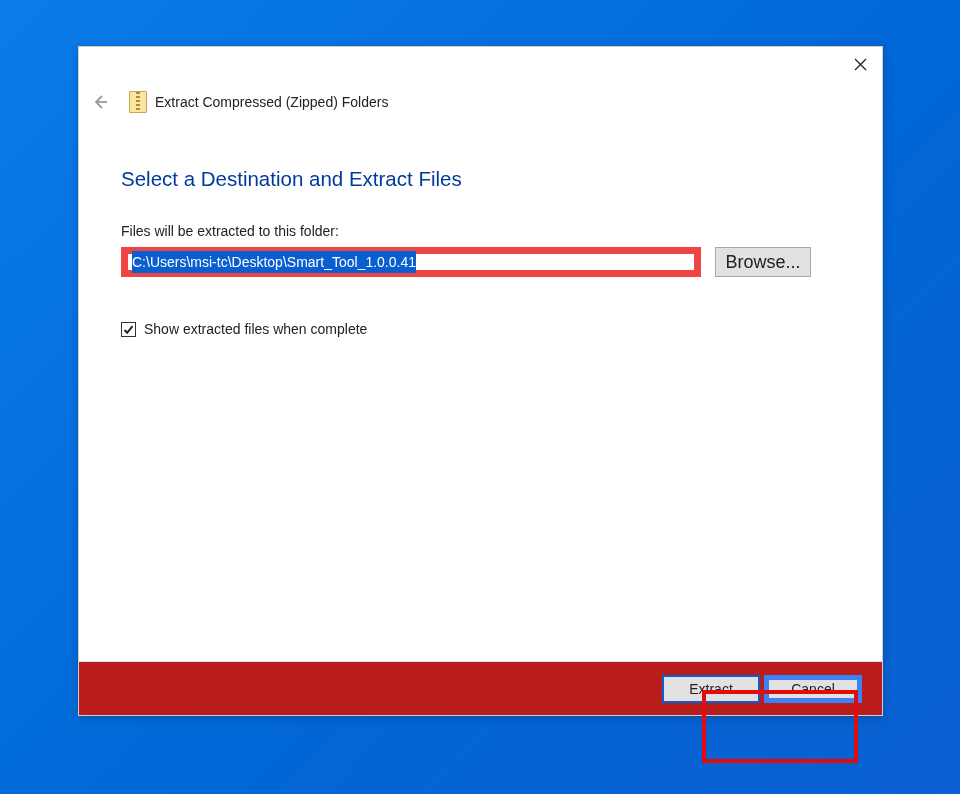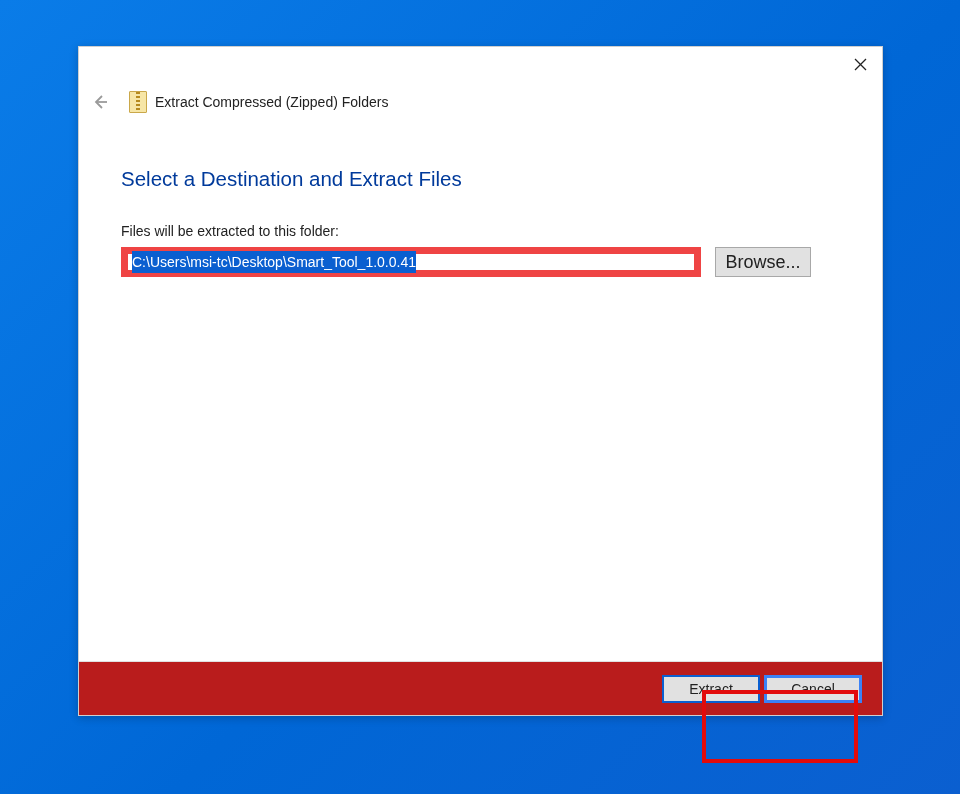--- a/index.html
+++ b/index.html
@@ -119,21 +119,21 @@
     height: 54px;
     background: #b91c1c;
     border-top: 1px solid #e0e0e0;
     display: flex; justify-content: flex-end; align-items: center;
     padding: 0 20px;
     gap: 4px;
   }
   .btn {
     min-width: 98px; height: 28px;
     background: #e1e1e1;
-    border: 3px solid #3b82f6;
+    border: 5px solid #3b82f6;
     font-size: 14px; color: #222;
     display: flex; align-items: center; justify-content: center;
     cursor: pointer;
   }
   .btn.primary {
     border: 2px solid #0a5fd0;
     background: #e1e1e1;
   }
   .anno {
     position: absolute;
@@ -178,20 +178,28 @@
 
     <div class="field-label">Files will be extracted to this folder:</div>
 
     <div class="path-row">
       <div class="path-input-wrap">
         <span class="path-highlight">C:\Users\msi-tc\Desktop\Smart_Tool_1.0.0.41</span>
       </div>
       <div class="browse-btn">Browse...</div>
     </div>
 
+    <label class="check-row">
+      <span class="chk">
+        <svg viewBox="0 0 11 11">
+          <polyline points="1.5,6 4.2,8.8 9.5,2.2"></polyline>
+        </svg>
+      </span>
+      <span>Show extracted files when complete</span>
+    </label>
   </div>
 
   <div class="button-bar">
     <div class="btn primary">Extract</div>
     <div class="btn">Cancel</div>
   </div>
 
 </div>
 
 <div class="anno extract"></div>

